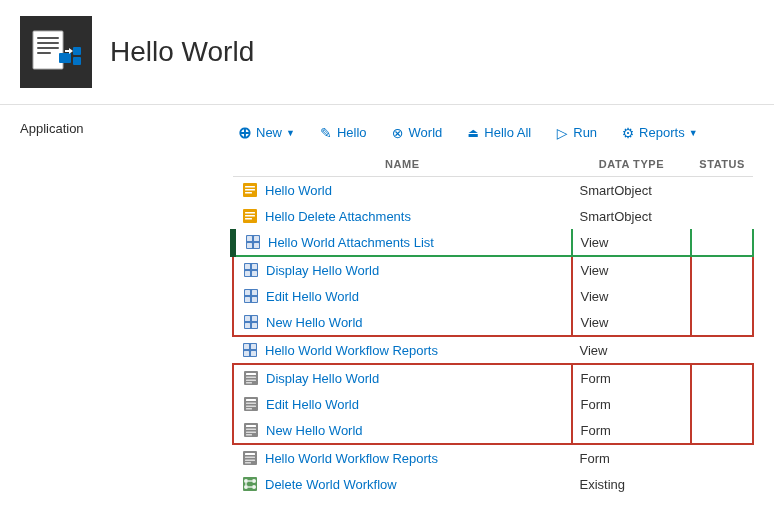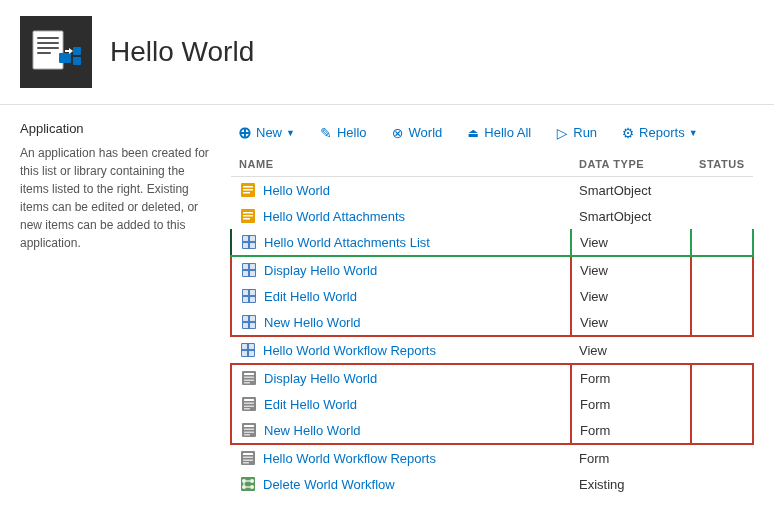--- a/index.html
+++ b/index.html
@@ -111,21 +111,21 @@
       width: 100%;
       border-collapse: collapse;
     }
     .data-table thead tr th {
       font-size: 11px;
       font-weight: 600;
       color: #666;
       text-transform: uppercase;
       letter-spacing: 0.05em;
       padding: 4px 8px 6px 8px;
-      text-align: left;
+      text-align: center;
       border-bottom: 1px solid #ddd;
     }
     .data-table thead tr th.col-name { width: 340px; }
     .data-table thead tr th.col-type { width: 120px; }
     .data-table thead tr th.col-status { }
 
     .data-table tbody tr td {
       padding: 4px 8px;
       font-size: 13px;
       vertical-align: middle;
@@ -173,21 +173,20 @@
       <polygon points="40,23 44,26 40,29" fill="#fff"></polygon>
     </svg>
   </div>
   <h1 class="header-title">Hello World</h1>
 </div>
 
 <div class="main">
 
   <div class="sidebar">
     <div class="sidebar-section-title">Application</div>
-    <div class="sidebar-description">An application has been created for this list or library containing the items listed to the right. Existing items can be edited or deleted, or new items can be added to this application.</div>
   </div>
 
   <div class="content">
 
     <div class="toolbar">
       <button class="toolbar-btn">
         <span class="btn-icon" style="color:#0072c6; font-size:16px; font-weight:bold;">⊕</span>
         <span>New</span>
         <span class="dropdown-arrow">▼</span>
       </button>
@@ -249,28 +248,28 @@
     <td style="">
       <div class="name-cell">
         <span class="row-icon">
                   <svg width="16" height="16" viewBox="0 0 16 16" xmlns="http://www.w3.org/2000/svg">
       <rect x="1" y="1" width="14" height="14" rx="1" fill="#e8a000"></rect>
       <rect x="3" y="4" width="10" height="1.5" rx="0.5" fill="#fff"></rect>
       <rect x="3" y="7" width="10" height="1.5" rx="0.5" fill="#fff"></rect>
       <rect x="3" y="10" width="7" height="1.5" rx="0.5" fill="#fff"></rect>
     </svg>
                 </span>
-        <a class="name-link">Hello World Attachments</a>
+        <a class="name-link">Hello Delete Attachments</a>
       </div>
     </td>
     <td style="">SmartObject</td>
     <td style=""></td>
   </tr>
           <tr>
-    <td style="border-left: 2px solid #14532d; border-right: 2px solid #2a9d4e;border-bottom: 2px solid #2a9d4e;">
+    <td style="border-left: 6px solid #14532d; border-right: 2px solid #2a9d4e;border-bottom: 2px solid #2a9d4e;">
       <div class="name-cell">
         <span class="row-icon">
                   <svg width="16" height="16" viewBox="0 0 16 16" xmlns="http://www.w3.org/2000/svg">
       <rect x="1" y="1" width="14" height="14" rx="1" fill="#4a7fc1"></rect>
       <rect x="2" y="2" width="5" height="5" rx="0.5" fill="#fff" opacity="0.8"></rect>
       <rect x="9" y="2" width="5" height="5" rx="0.5" fill="#fff" opacity="0.8"></rect>
       <rect x="2" y="9" width="5" height="5" rx="0.5" fill="#fff" opacity="0.8"></rect>
       <rect x="9" y="9" width="5" height="5" rx="0.5" fill="#fff" opacity="0.8"></rect>
     </svg>
                 </span>

